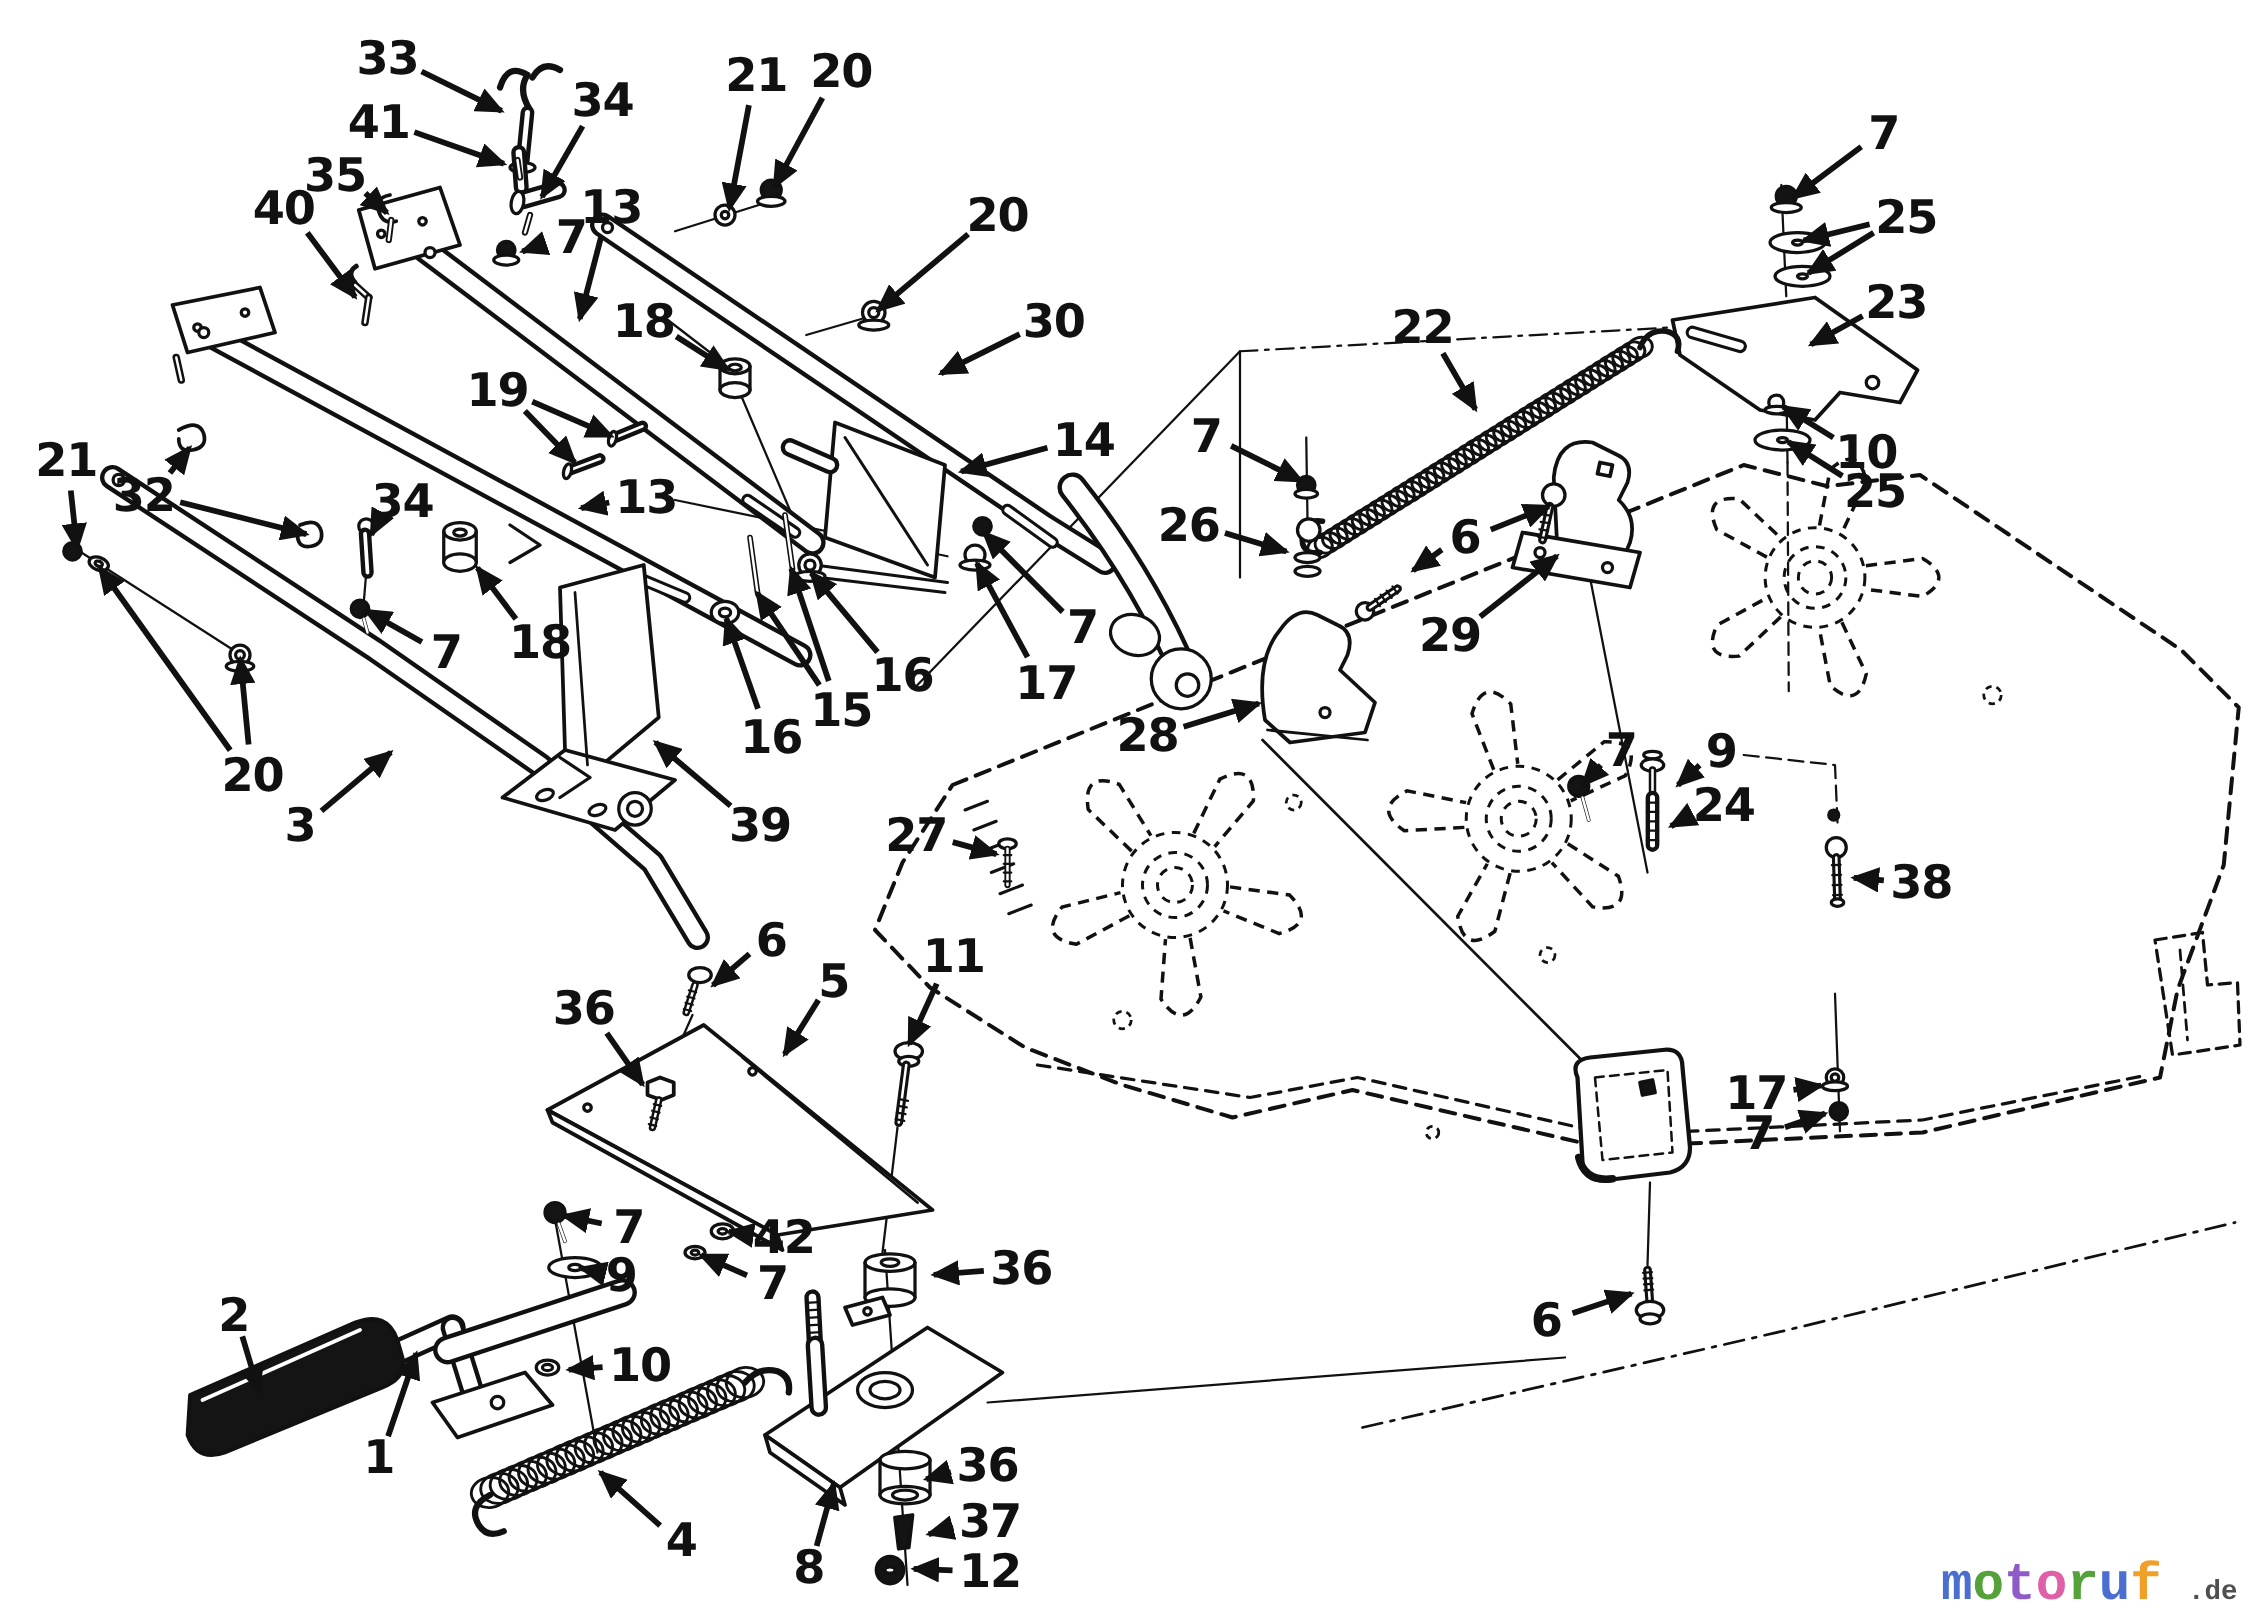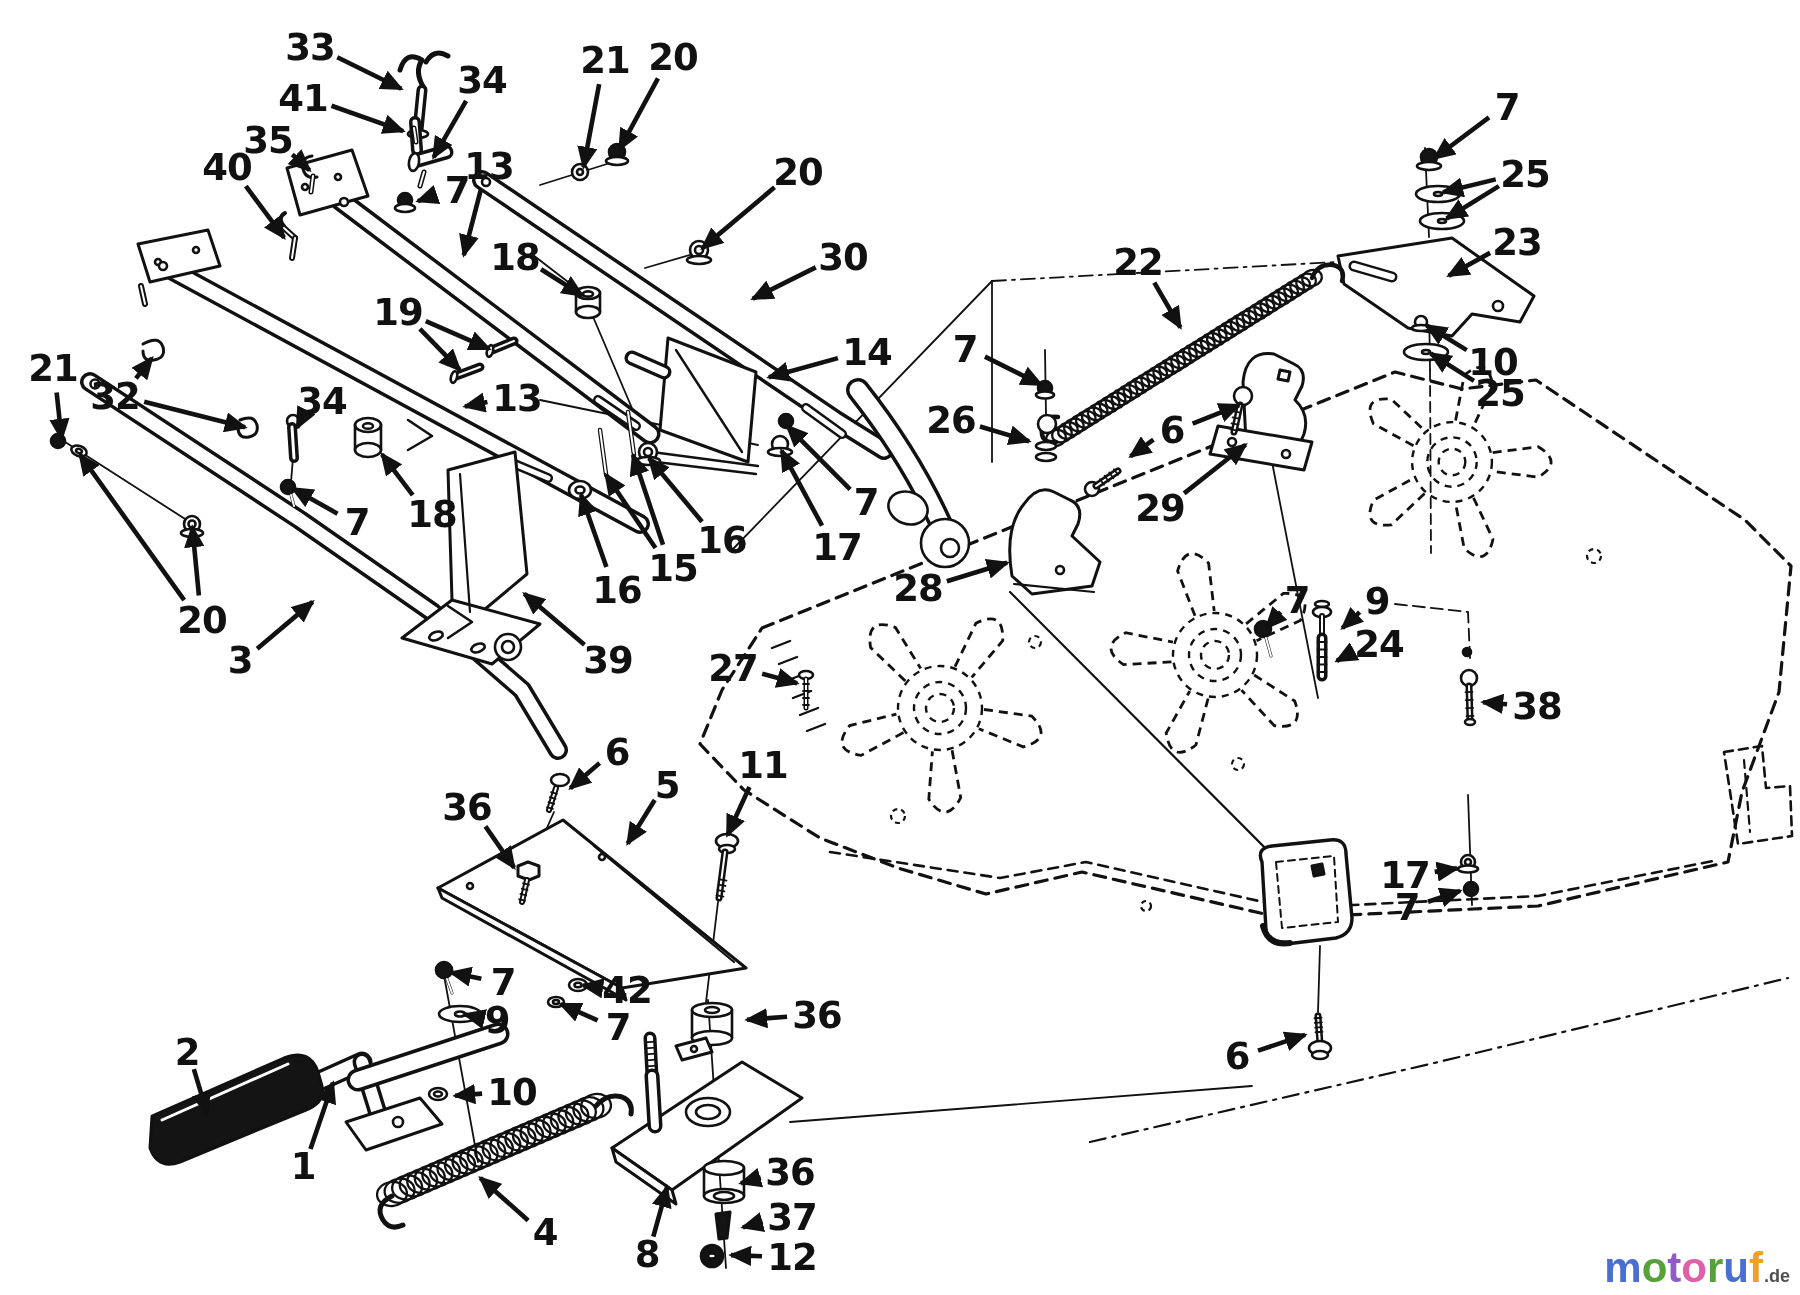--- a/index.html
+++ b/index.html
@@ -8,24 +8,24 @@
     overflow:hidden; font-family:"DejaVu Sans", sans-serif;border-radius:24px;
   }
   svg.diagram { position:absolute; left:0; top:0; }
   .callout-label {
     font-family:"DejaVu Sans", sans-serif;
     font-weight:800; font-size:37px; fill:#111111; letter-spacing:-1px;
   }
   .watermark {
     position:absolute; right:10px; bottom:6px;
     display:flex; align-items:baseline;
-    font-family:Liberation Sans, sans-serif; font-weight:bold;
-    font-size:42px; line-height:1; user-select:none;
+    font-family:Liberation Mono, monospace; font-weight:bold;
+    font-size:42px; line-height:1; user-select:none;gap:20px;
   }
-  .watermark .suffix { font-size:18px; font-weight:bold; margin-left:1px; }
+  .watermark .suffix { font-size:22px; font-weight:bold; margin-left:1px; }
 </style>
 </head>
 <body>
 
 <div class="stage">
   <svg class="diagram" id="diagram-svg" width="1800" height="1295" viewBox="0 0 1800 1295">
     <defs>
       <marker id="ah" markerWidth="5" markerHeight="4.4" refX="4.4" refY="2.2" orient="auto" markerUnits="strokeWidth">
         <path d="M0,0 L5,2.2 L0,4.4 Z" fill="#111111"></path>
       </marker>

